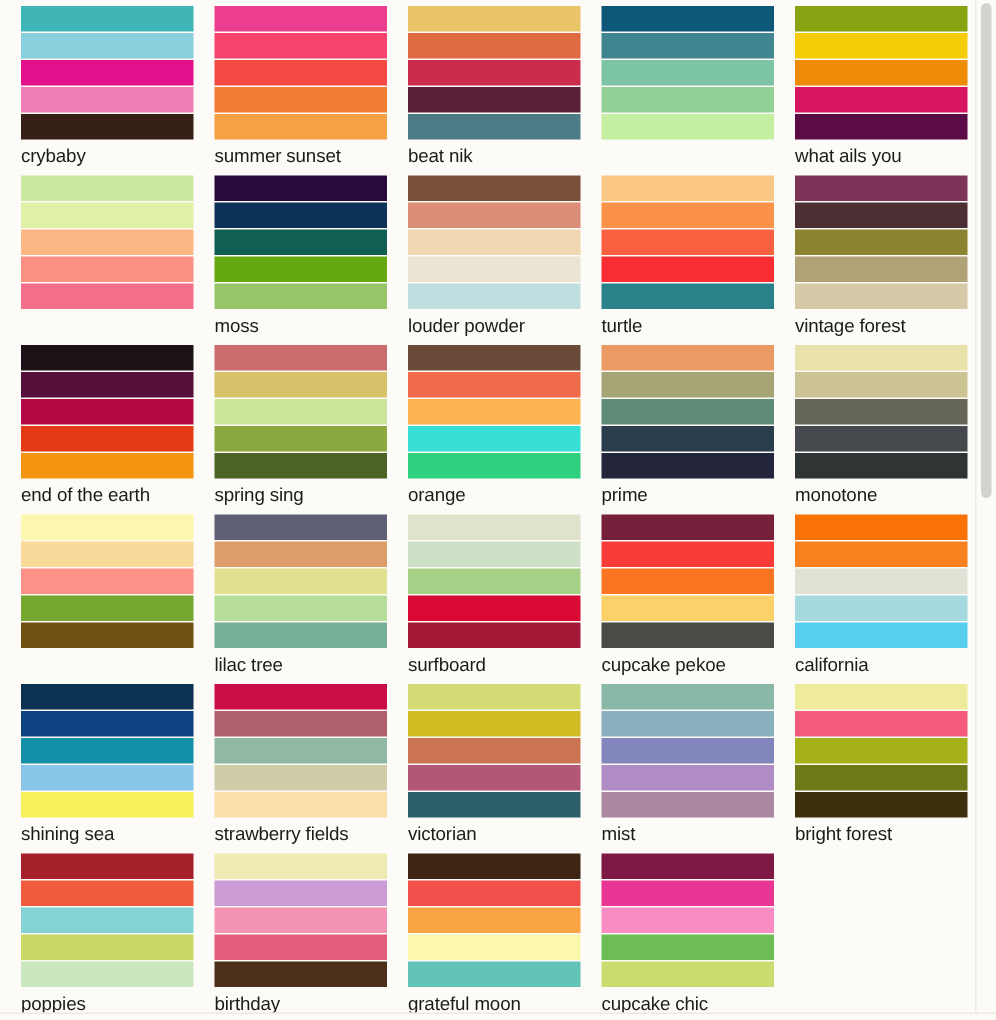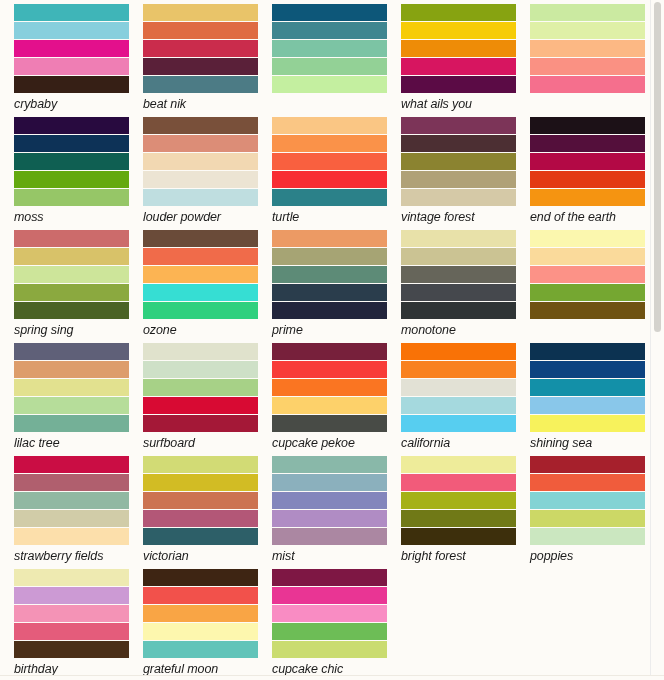--- a/index.html
+++ b/index.html
@@ -17,21 +17,20 @@
   }
 
   #palette-page {
     position: absolute;
     left: 0;
     top: 0;
     width: 664px;
     height: 680px;
     background: #fdfbf7;
     overflow: hidden;
-    font-style: italic;
   }
 
   #palette-grid {
     display: grid;
     grid-template-columns: repeat(5, 129px);
     column-gap: 0px;
     row-gap: 0px;
     padding: 4px 0 0 14px;
     box-sizing: border-box;
   }
@@ -109,20 +108,30 @@
           <div class="swatch" style="background-color: rgb(63, 181, 184);"></div>
           <div class="swatch" style="background-color: rgb(135, 207, 221);"></div>
           <div class="swatch" style="background-color: rgb(227, 16, 140);"></div>
           <div class="swatch" style="background-color: rgb(239, 126, 180);"></div>
           <div class="swatch" style="background-color: rgb(54, 31, 21);"></div>
         </div>
         <div class="palette-label">crybaby</div>
       </div>
       <div class="palette-card">
         <div class="swatch-stack">
+          <div class="swatch" style="background-color: rgb(236, 62, 142);"></div>
+          <div class="swatch" style="background-color: rgb(245, 67, 110);"></div>
+          <div class="swatch" style="background-color: rgb(244, 74, 67);"></div>
+          <div class="swatch" style="background-color: rgb(244, 124, 52);"></div>
+          <div class="swatch" style="background-color: rgb(246, 161, 67);"></div>
+        </div>
+        <div class="palette-label">summer sunset</div>
+      </div>
+      <div class="palette-card">
+        <div class="swatch-stack">
           <div class="swatch" style="background-color: rgb(233, 196, 105);"></div>
           <div class="swatch" style="background-color: rgb(223, 107, 66);"></div>
           <div class="swatch" style="background-color: rgb(202, 44, 76);"></div>
           <div class="swatch" style="background-color: rgb(90, 32, 57);"></div>
           <div class="swatch" style="background-color: rgb(76, 123, 133);"></div>
         </div>
         <div class="palette-label">beat nik</div>
       </div>
       <div class="palette-card">
         <div class="swatch-stack">
@@ -213,21 +222,21 @@
         <div class="palette-label">spring sing</div>
       </div>
       <div class="palette-card">
         <div class="swatch-stack">
           <div class="swatch" style="background-color: rgb(106, 75, 57);"></div>
           <div class="swatch" style="background-color: rgb(240, 107, 74);"></div>
           <div class="swatch" style="background-color: rgb(252, 180, 83);"></div>
           <div class="swatch" style="background-color: rgb(54, 222, 211);"></div>
           <div class="swatch" style="background-color: rgb(47, 208, 126);"></div>
         </div>
-        <div class="palette-label">ozone</div>
+        <div class="palette-label">orange</div>
       </div>
       <div class="palette-card">
         <div class="swatch-stack">
           <div class="swatch" style="background-color: rgb(236, 154, 100);"></div>
           <div class="swatch" style="background-color: rgb(166, 164, 116);"></div>
           <div class="swatch" style="background-color: rgb(93, 139, 119);"></div>
           <div class="swatch" style="background-color: rgb(42, 61, 76);"></div>
           <div class="swatch" style="background-color: rgb(34, 37, 60);"></div>
         </div>
         <div class="palette-label">prime</div>

